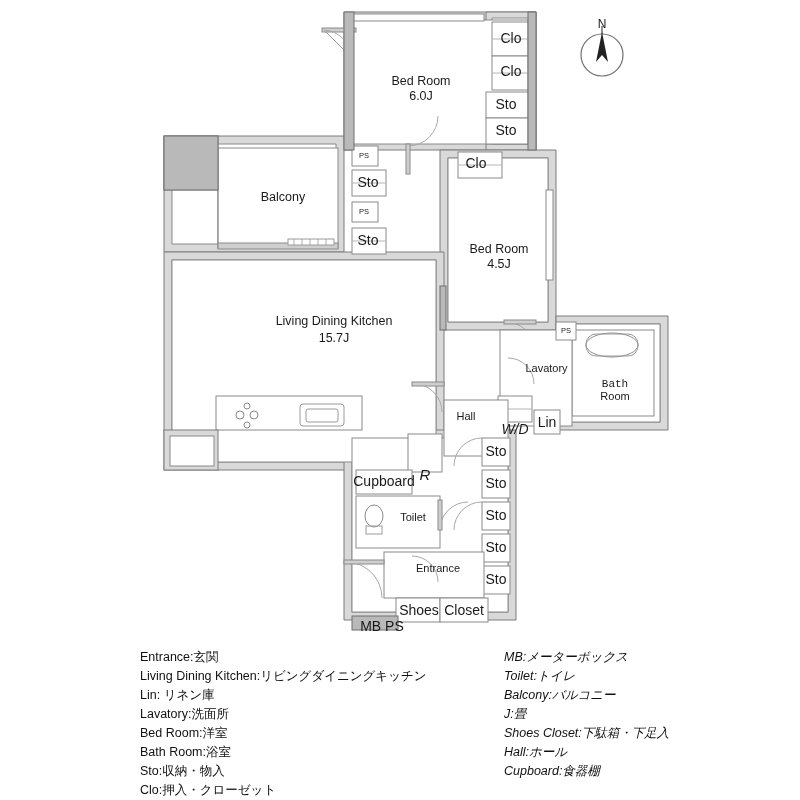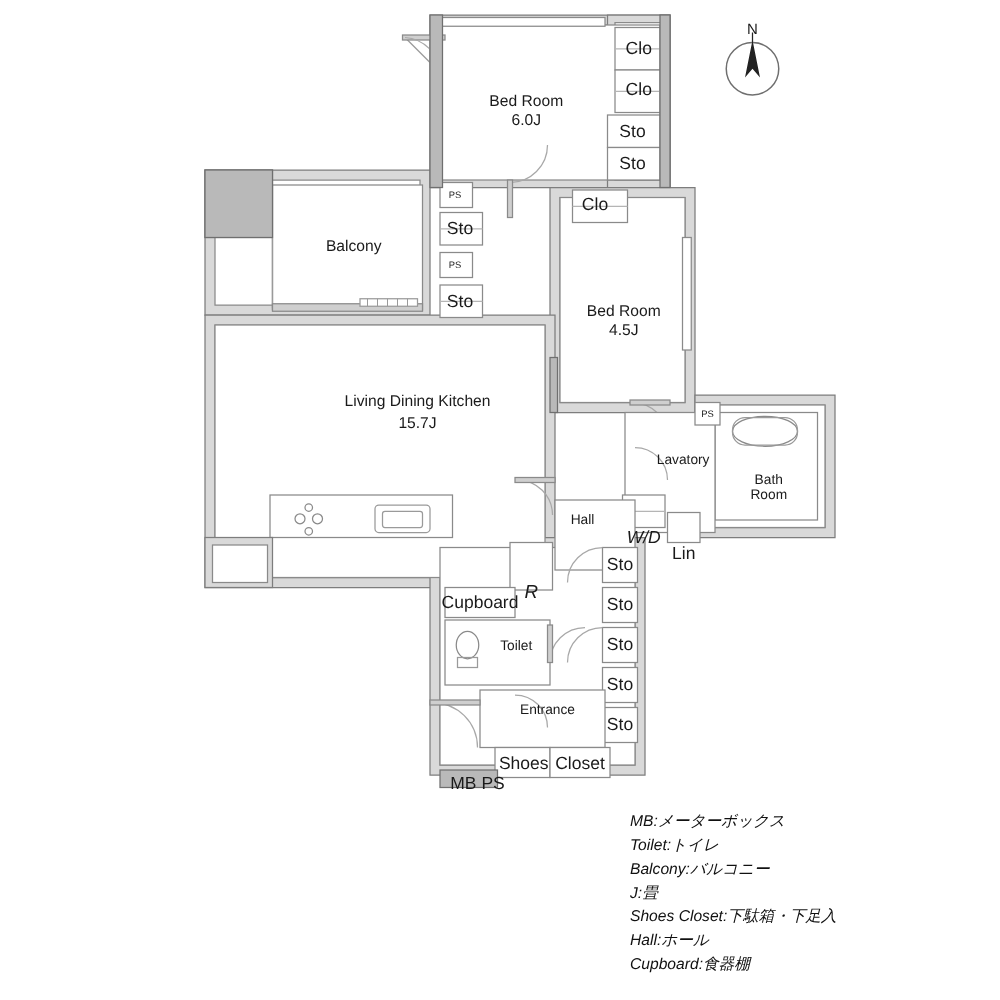--- a/index.html
+++ b/index.html
@@ -265,42 +265,42 @@
   <div class="lbl big" style="left:499px; top:250px;">Bed Room</div>
   <div class="lbl big" style="left:499px; top:265px;">4.5J</div>
 
   <div class="lbl big" style="left:334px; top:322px;">Living Dining Kitchen</div>
   <div class="lbl big" style="left:334px; top:339px;">15.7J</div>
 
   <div class="lbl big" style="left:283px; top:198px;">Balcony</div>
 
   <div class="lbl" style="left:532px; top:369px;padding-left:29px;">Lavatory</div>
 
-  <div class="lbl" style="left:615px; top:385px;">Bath</div>
+  <div class="lbl" style="left:615px; top:385px;font-family:Liberation Mono, monospace;">Bath</div>
   <div class="lbl" style="left:615px; top:397px;">Room</div>
 
   <div class="lbl" style="left:466px; top:417px;">Hall</div>
   <div class="lbl" style="left:413px; top:518px;">Toilet</div>
   <div class="lbl" style="left:438px; top:569px;">Entrance</div>
 
   <div class="lbl small" style="left:511px; top:39px;">Clo</div>
   <div class="lbl small" style="left:511px; top:72px;">Clo</div>
   <div class="lbl small" style="left:506px; top:105px;">Sto</div>
   <div class="lbl small" style="left:506px; top:131px;">Sto</div>
   <div class="lbl small" style="left:476px; top:164px;">Clo</div>
 
   <div class="lbl tiny" style="left:364px; top:156px;">PS</div>
   <div class="lbl small" style="left:368px; top:183px;">Sto</div>
   <div class="lbl tiny" style="left:364px; top:212px;">PS</div>
   <div class="lbl small" style="left:368px; top:241px;">Sto</div>
 
   <div class="lbl tiny" style="left:566px; top:331px;">PS</div>
 
   <div class="lbl small italic" style="left:515px; top:407px;">W/D</div>
-  <div class="lbl small" style="left:547px; top:423px;margin-top:20px;">Lin</div>
+  <div class="lbl small" style="left:547px; top:423px;">Lin</div>
 
   <div class="lbl big italic" style="left:425px; top:452px; font-size:15px;">R</div>
   <div class="lbl small" style="left:384px; top:482px;">Cupboard</div>
 
   <div class="lbl small" style="left:496px; top:452px;">Sto</div>
   <div class="lbl small" style="left:496px; top:484px;">Sto</div>
   <div class="lbl small" style="left:496px; top:516px;">Sto</div>
   <div class="lbl small" style="left:496px; top:548px;">Sto</div>
   <div class="lbl small" style="left:496px; top:580px;">Sto</div>
 
@@ -313,20 +313,30 @@
     <svg width="60" height="70" viewBox="0 0 60 70">
       <circle cx="30" cy="45" r="21" fill="#ffffff" stroke="#6f6f6f" stroke-width="1.2"></circle>
       <polygon points="30,22 24,52 30,45 36,52" fill="#222222"></polygon>
       <line x1="30" y1="16" x2="30" y2="24" stroke="#222" stroke-width="1"></line>
     </svg>
     <div class="lbl" style="left:30px; top:14px; font-size:12px; font-weight:normal;">N</div>
   </div>
 </div>
 
 <div id="legend">
+  <div id="legend-left" class="legend-col">
+    <div class="legend-item">Entrance:玄関</div>
+    <div class="legend-item">Living Dining Kitchen:リビングダイニングキッチン</div>
+    <div class="legend-item">Lin: リネン庫</div>
+    <div class="legend-item">Lavatory:洗面所</div>
+    <div class="legend-item">Bed Room:洋室</div>
+    <div class="legend-item">Bath Room:浴室</div>
+    <div class="legend-item">Sto:収納・物入</div>
+    <div class="legend-item">Clo:押入・クローゼット</div>
+  </div>
   <div id="legend-right" class="legend-col">
     <div class="legend-item">MB:メーターボックス</div>
     <div class="legend-item">Toilet:トイレ</div>
     <div class="legend-item">Balcony:バルコニー</div>
     <div class="legend-item">J:畳</div>
     <div class="legend-item">Shoes Closet:下駄箱・下足入</div>
     <div class="legend-item">Hall:ホール</div>
     <div class="legend-item">Cupboard:食器棚</div>
   </div>
 </div>

